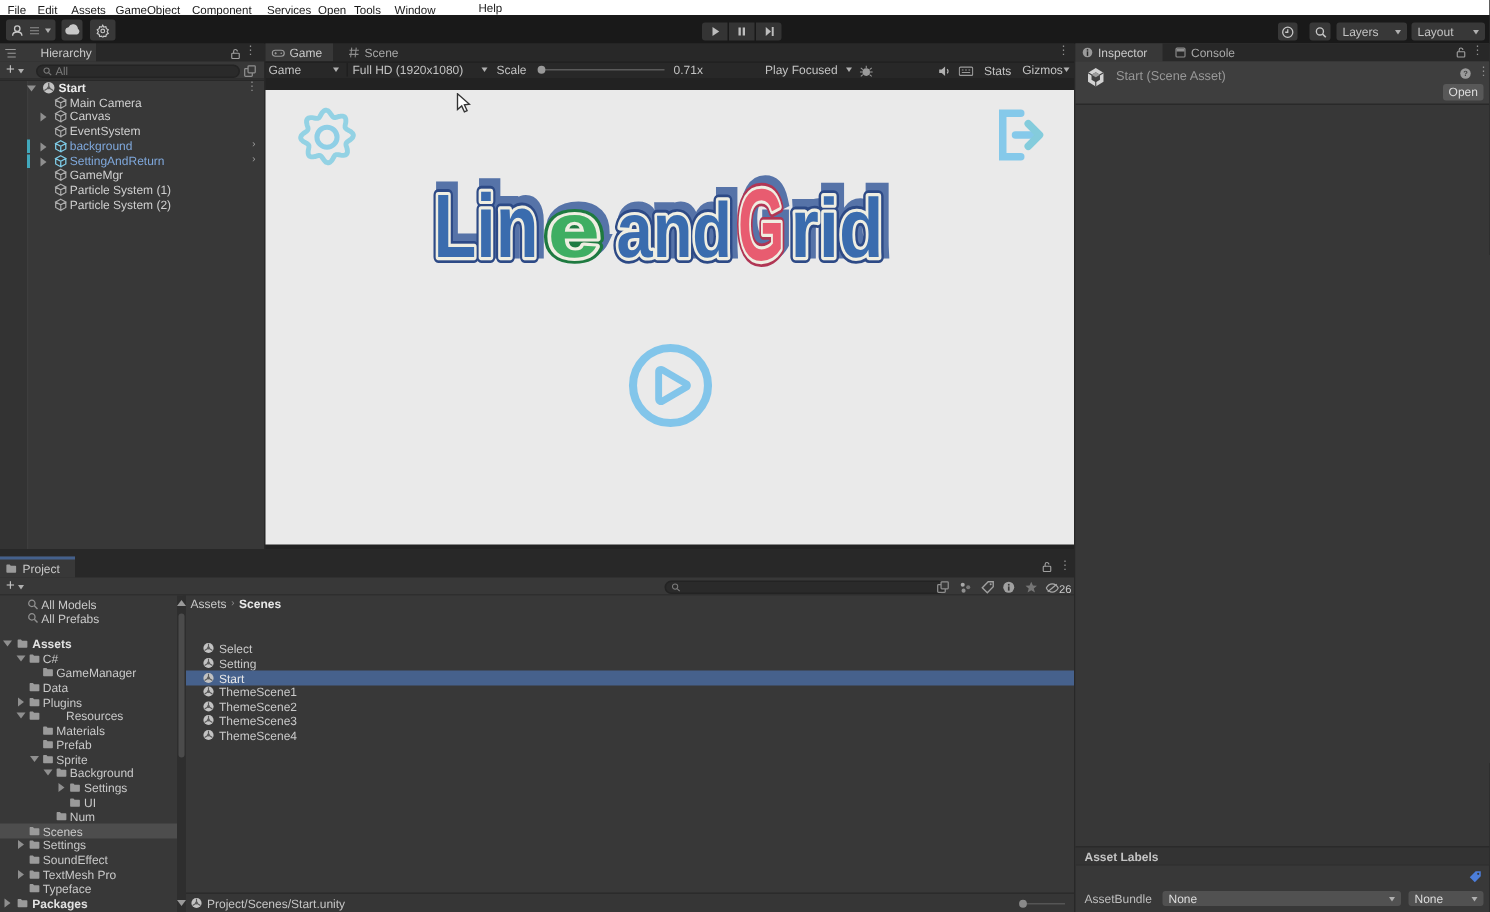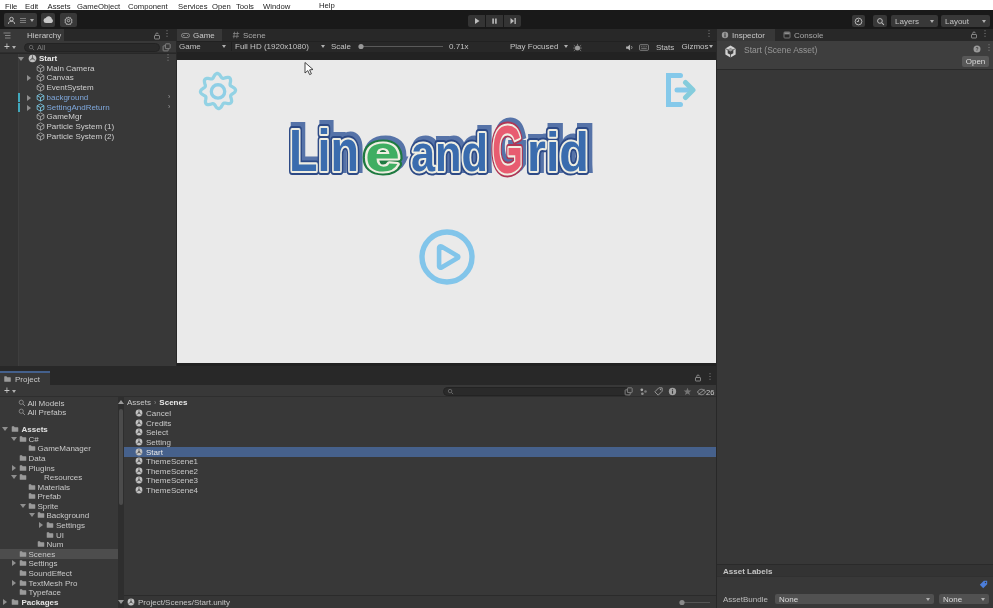--- a/index.html
+++ b/index.html
@@ -592,32 +592,20 @@
     <span class="exp-open" style="position:absolute;left:0px;top:3px;border-top-color:#9a9a9a;transform:rotate(180deg);"></span>
     <span class="exp-open" style="position:absolute;left:0px;top:203px;border-top-color:#9a9a9a;"></span>
   </div>
 
   <div class="abs" style="left:124px;top:31px;width:592px;height:211px;background:#383838;">
     <div class="row" style="position:absolute;left:3px;top:1px;gap:3px;">
       <span style="font-size:8px;color:#c9c9c9;">Assets</span>
       <span style="font-size:7px;color:#8a8a8a;">›</span>
       <span style="font-size:8px;color:#e8e8e8;font-weight:bold;">Scenes</span>
     </div>
-<div class="srow" style="top:11.1px;">
-        <svg style="position:absolute;left:11px;top:1px;" width="8" height="8" viewBox="0 0 16 16">
-          <use href="#uscene"></use>
-        </svg>
-        <span style="position:absolute;left:22px;top:1px;font-size:8px;color:#c9c9c9;">Cancel</span>
-      </div>
-<div class="srow" style="top:20.7px;">
-        <svg style="position:absolute;left:11px;top:1px;" width="8" height="8" viewBox="0 0 16 16">
-          <use href="#uscene"></use>
-        </svg>
-        <span style="position:absolute;left:22px;top:1px;font-size:8px;color:#c9c9c9;">Credits</span>
-      </div>
 <div class="srow" style="top:30.3px;">
         <svg style="position:absolute;left:11px;top:1px;" width="8" height="8" viewBox="0 0 16 16">
           <use href="#uscene"></use>
         </svg>
         <span style="position:absolute;left:22px;top:1px;font-size:8px;color:#c9c9c9;">Select</span>
       </div>
 <div class="srow" style="top:39.9px;">
         <svg style="position:absolute;left:11px;top:1px;" width="8" height="8" viewBox="0 0 16 16">
           <use href="#uscene"></use>
         </svg>

